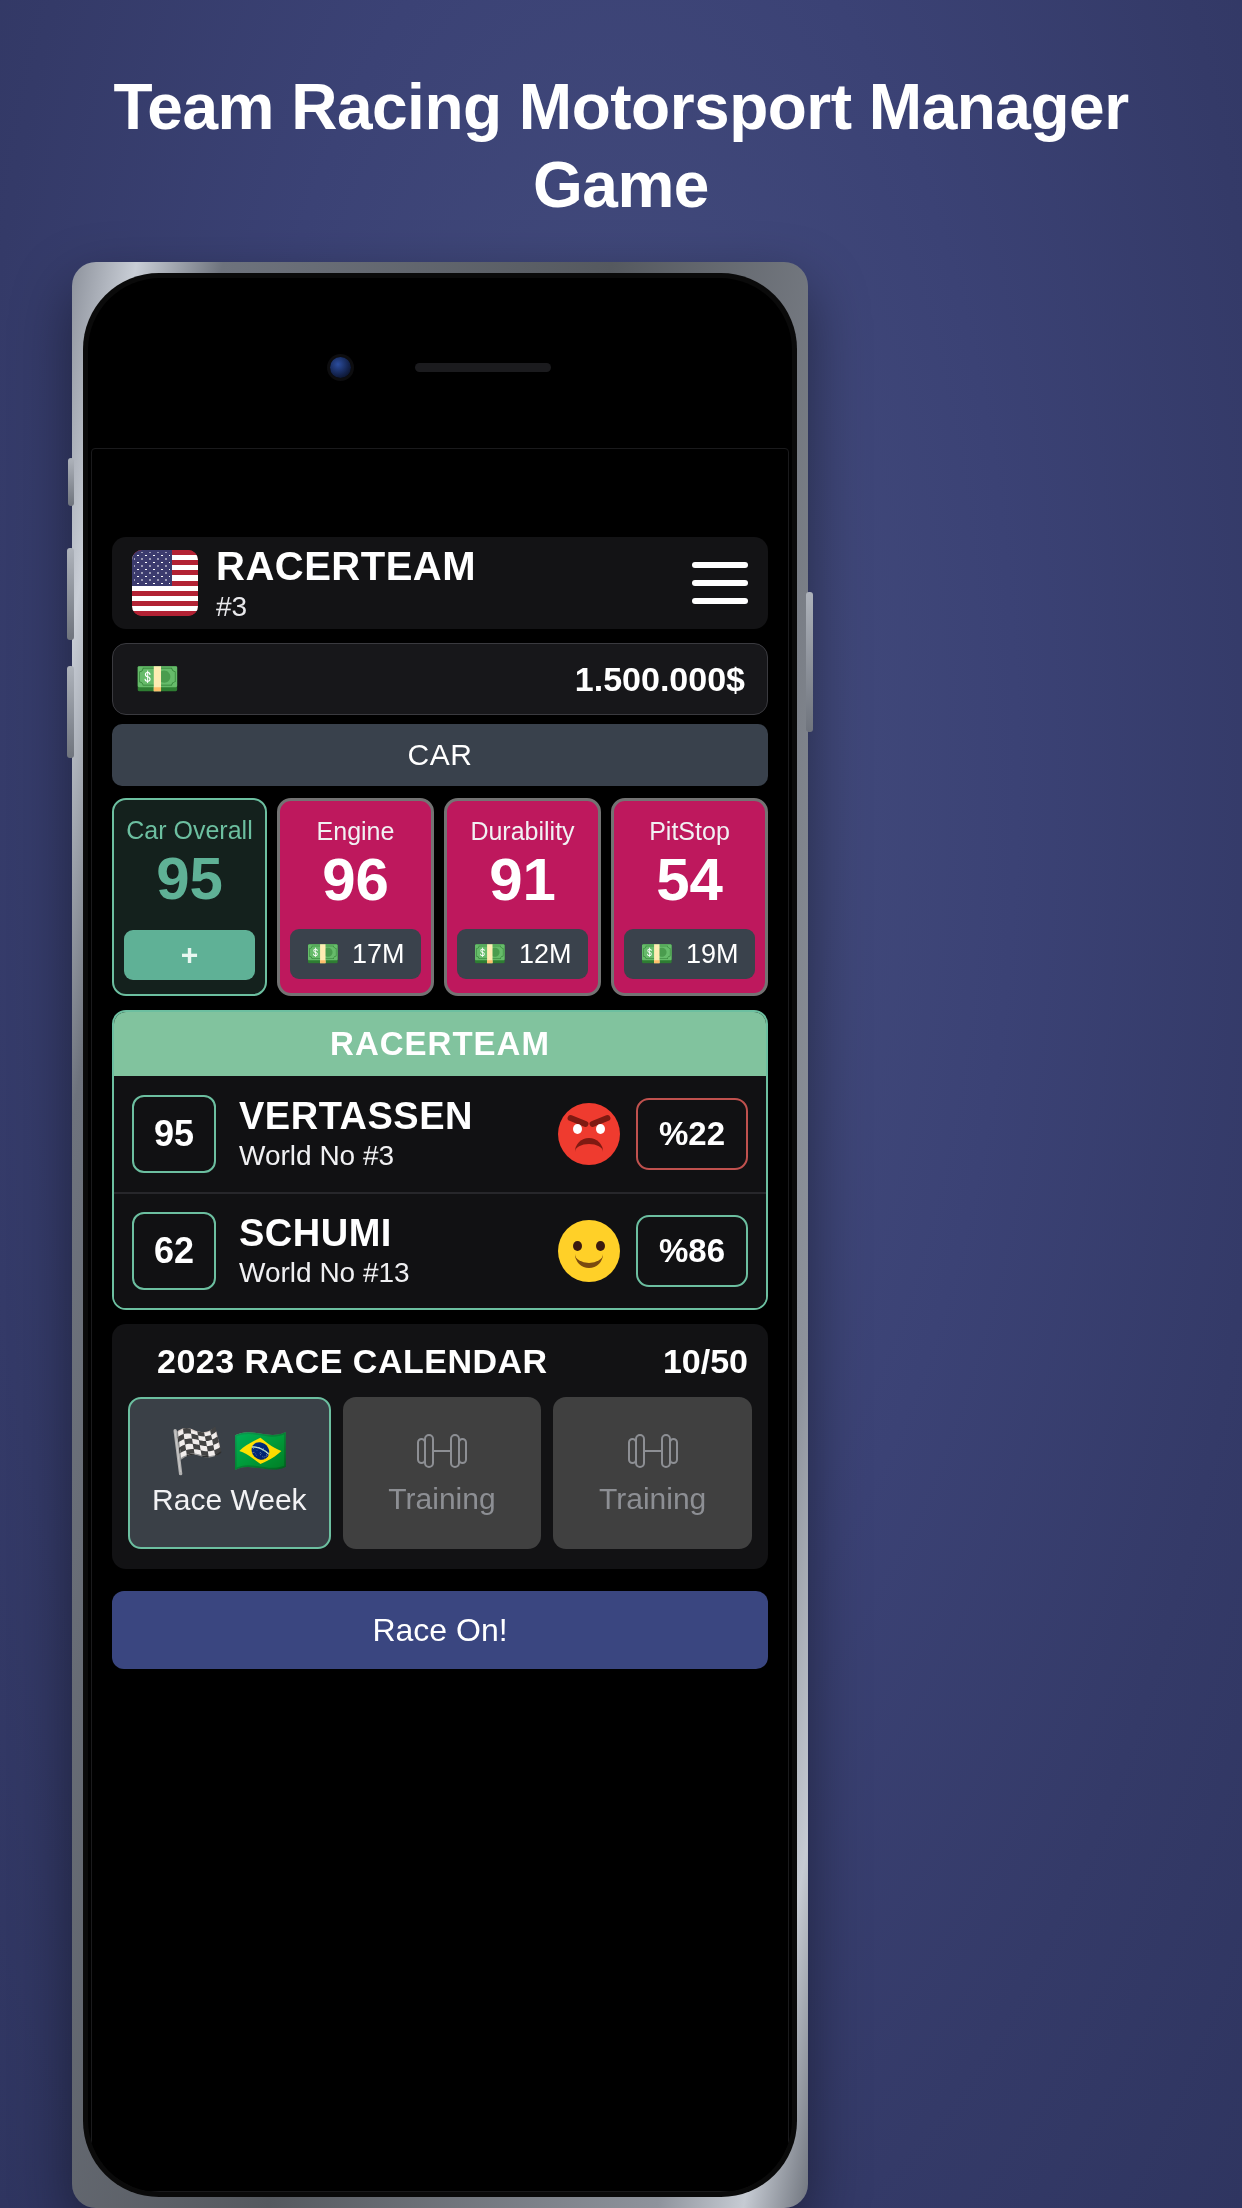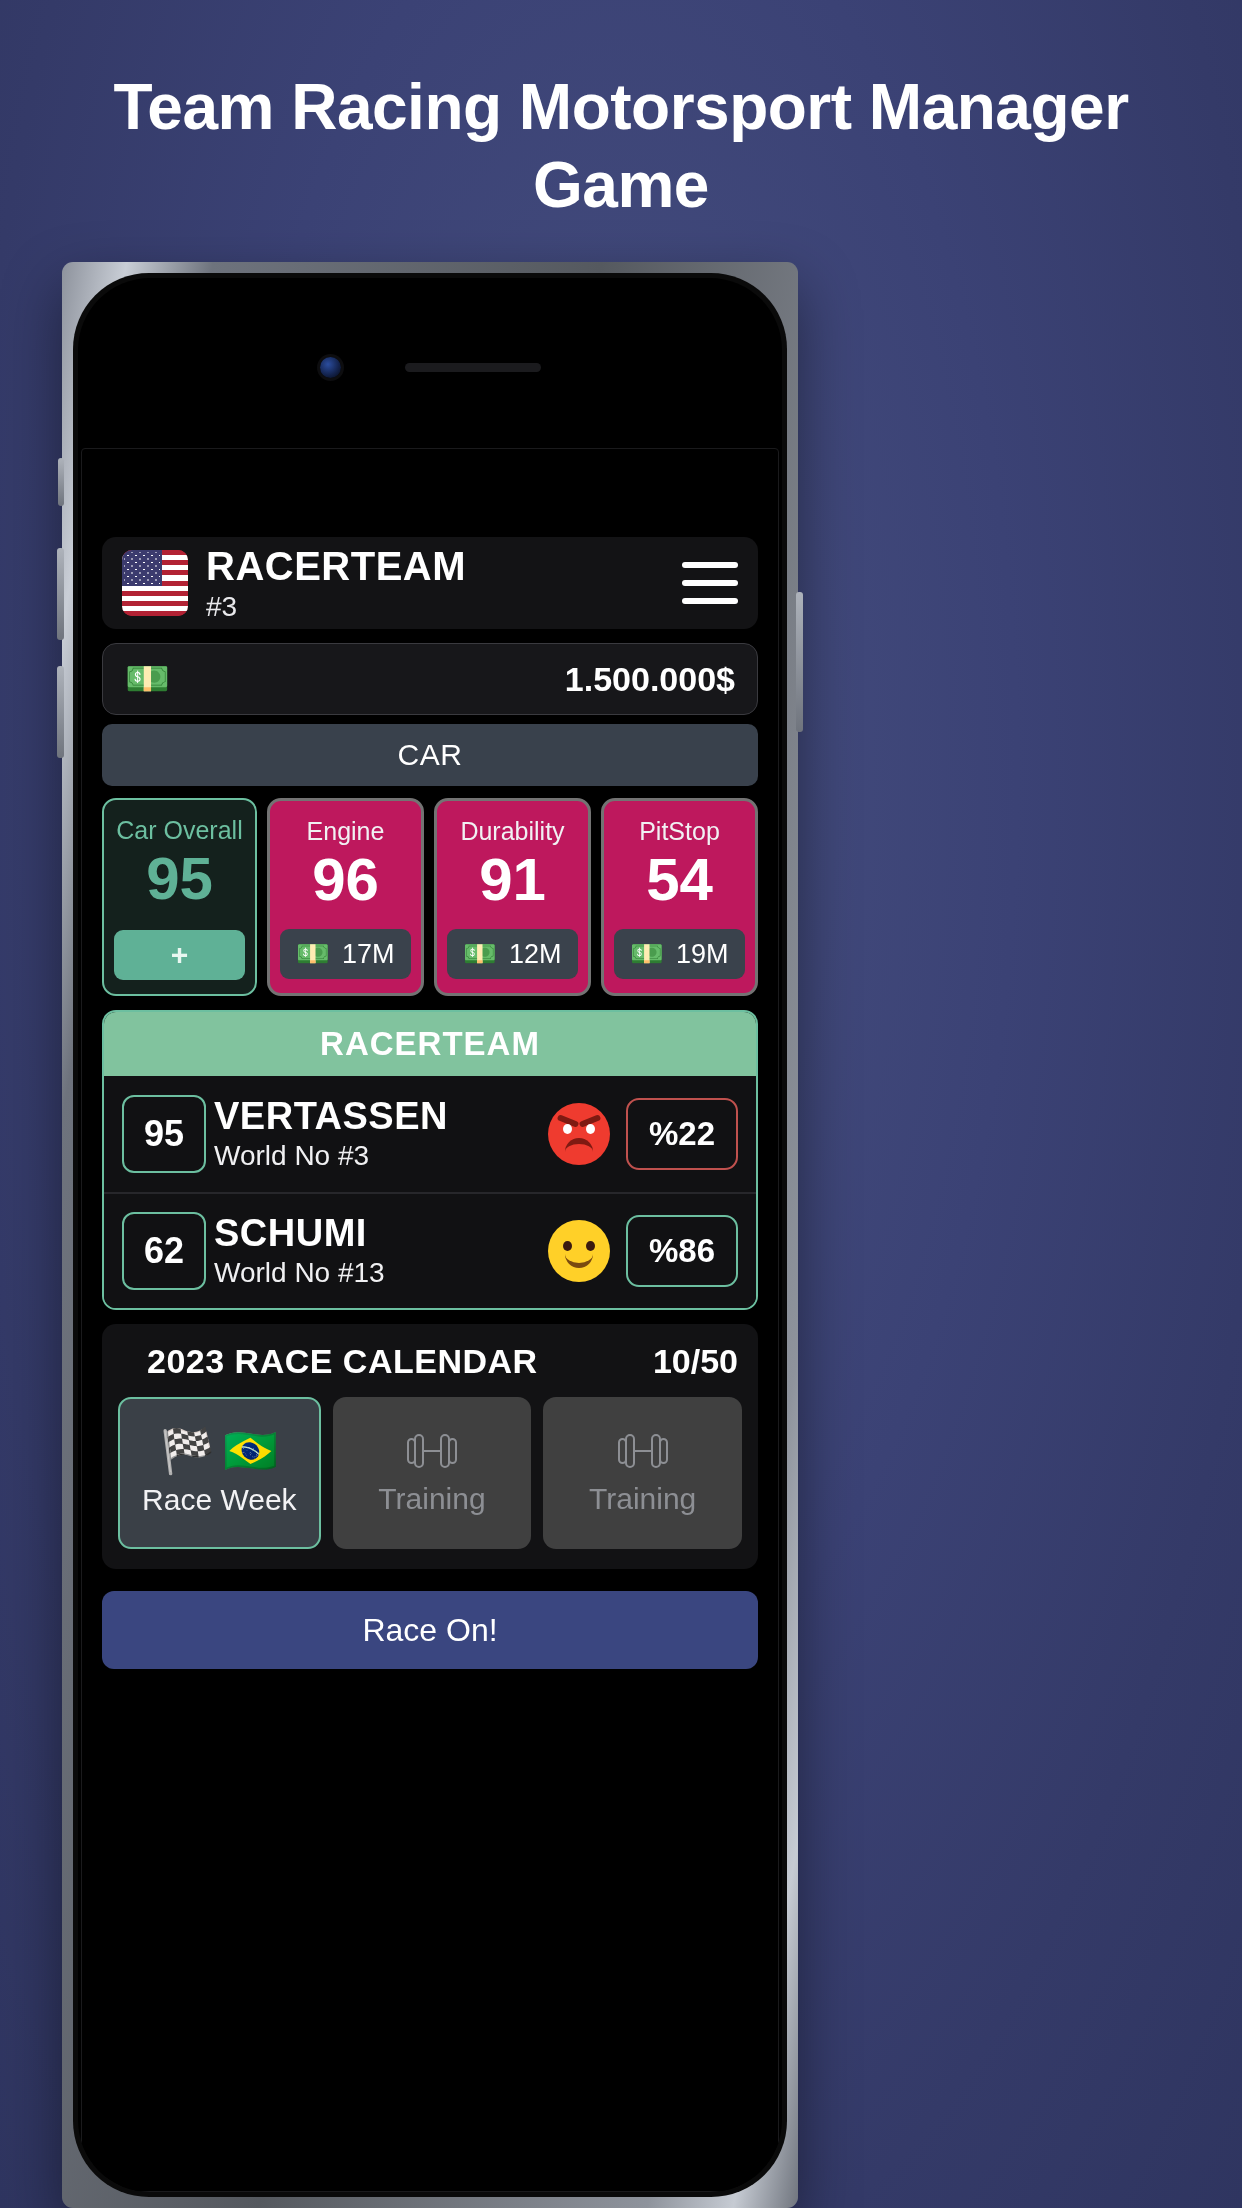--- a/index.html
+++ b/index.html
@@ -22,23 +22,23 @@
     font-size: 64px;
     font-weight: 700;
     line-height: 1.22;
     letter-spacing: -0.5px;
     padding: 0 90px;
   }
 
   
   .phone {
     position: absolute;
-    left: 62px; top: 262px;
+    left: 72px; top: 262px;
     width: 736px; height: 1946px;
-    border-radius: 11px;
+    border-radius: 24px;
     background: linear-gradient(100deg,#8d929c 0%, #c9ced6 6%, #6e737d 14%, #55595f 50%, #8e939c 86%, #c6cbd3 94%, #70757e 100%);
     padding: 11px;
     box-shadow: 0 24px 60px rgba(0,0,0,0.45);
   }
   .phone-inner {
     width: 100%; height: 100%;
     border-radius: 76px;
     background: #0a0a0a;
     padding: 5px;
     position: relative;
@@ -261,21 +261,21 @@
   .ovr-box {
     width: 84px; height: 78px;
     border: 2px solid #6cbfa0;
     border-radius: 12px;
     display: flex; align-items: center; justify-content: center;
     color: #ffffff;
     font-size: 36px;
     font-weight: 700;
     flex: 0 0 auto;
   }
-  .driver-text { margin-left: 8px; line-height: 1.08; }
+  .driver-text { margin-left: 23px; line-height: 1.08; }
   .driver-name {
     color: #ffffff;
     font-size: 38px;
     font-weight: 700;
     letter-spacing: 0.5px;
   }
   .driver-sub {
     color: #f0f0f2;
     font-size: 28px;
     margin-top: 4px;

